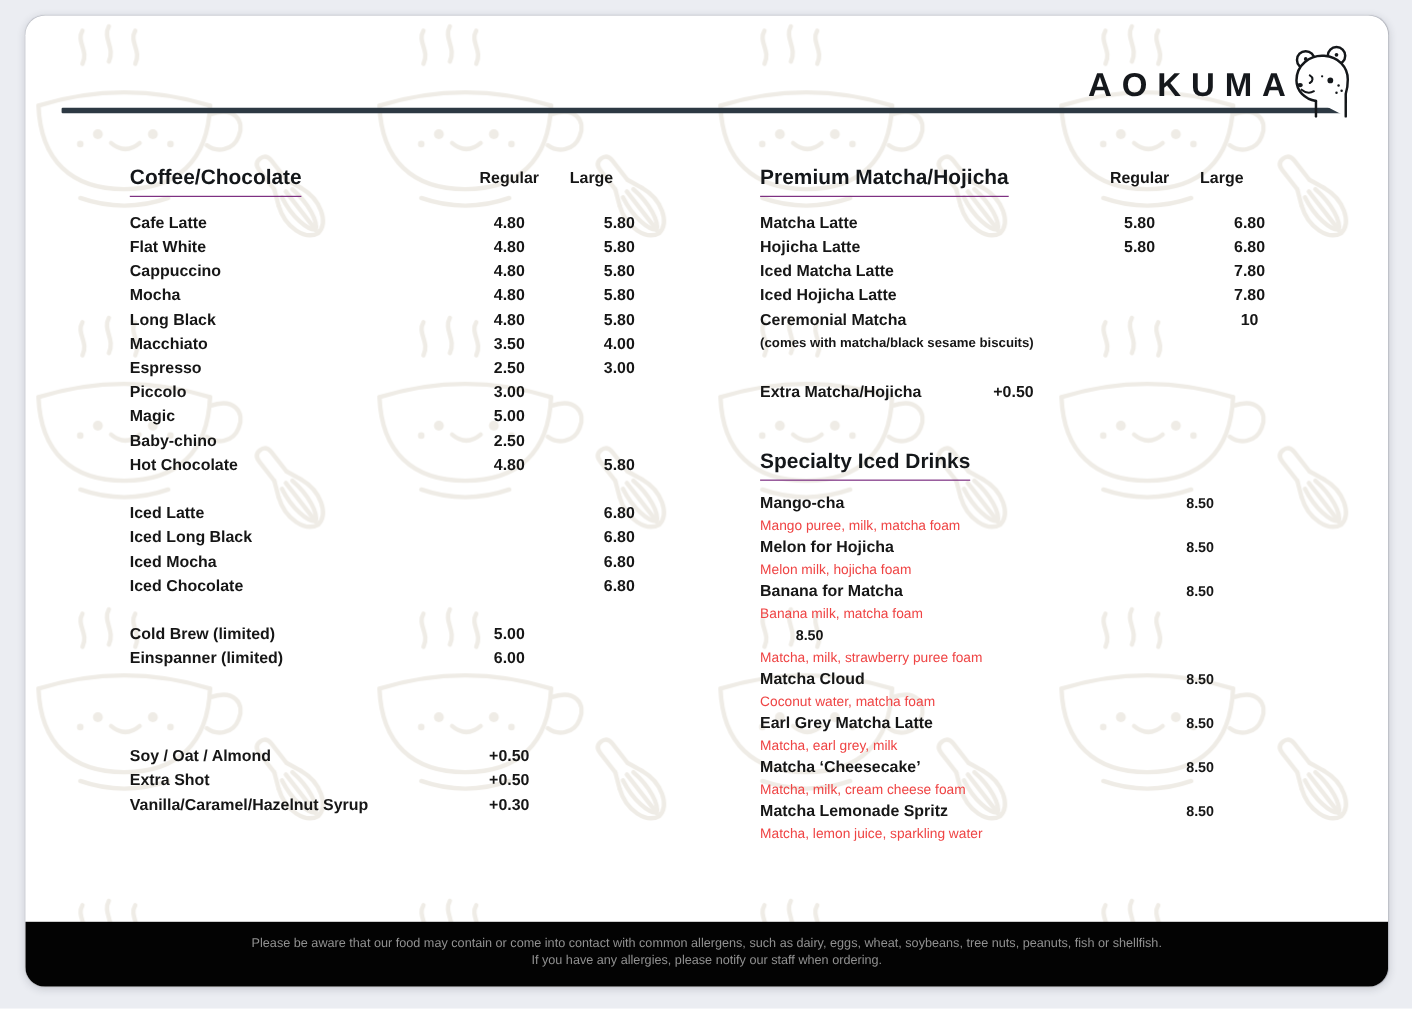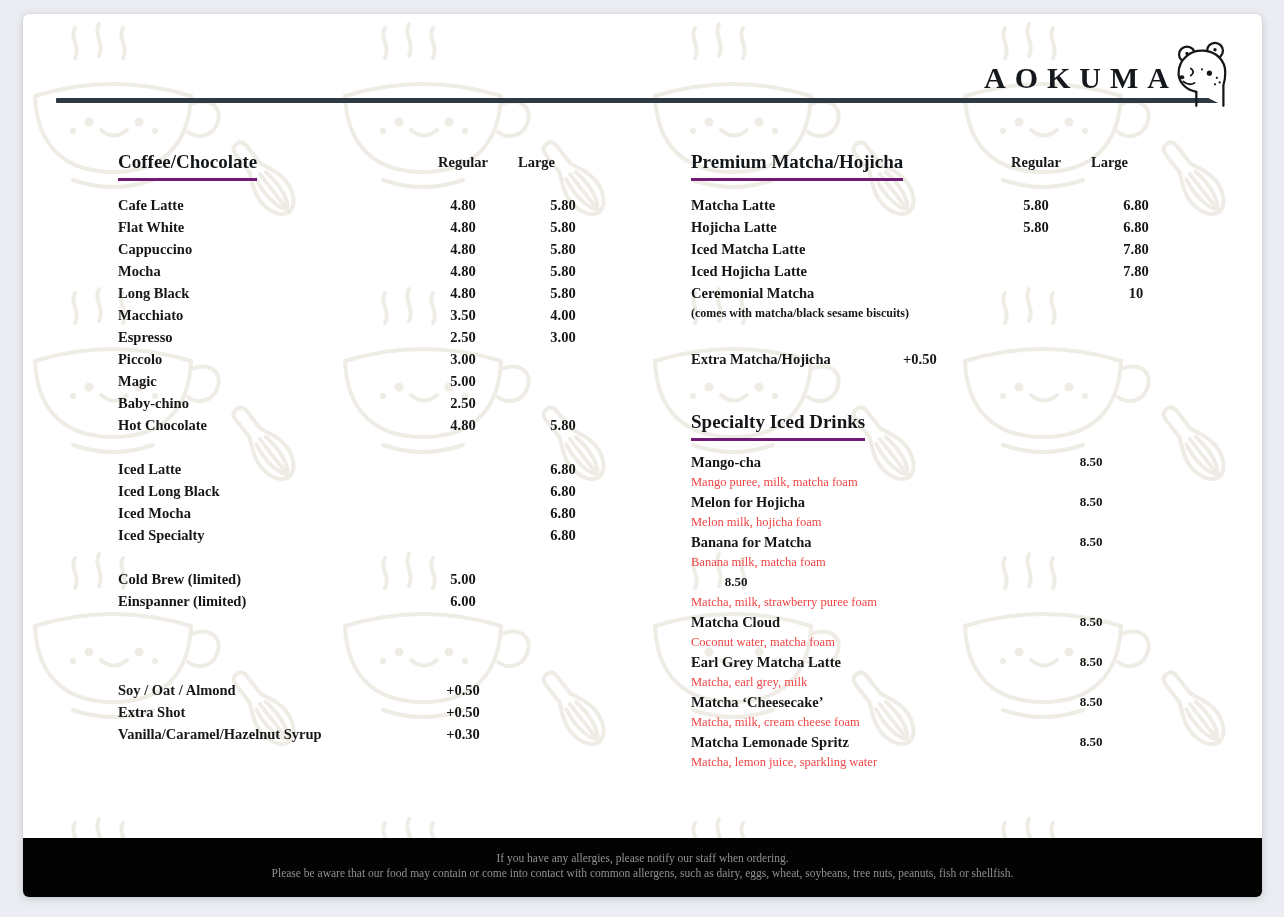--- a/index.html
+++ b/index.html
@@ -5,43 +5,42 @@
   * { margin:0; padding:0; box-sizing:border-box; }
   html,body { width:1284px; height:917px; }
   .stage {
     position:relative; width:1284px; height:917px; overflow:hidden;
     background:#ebedf2;
     font-family:"Liberation Sans", sans-serif;
     color:#161616;
   }
   .card {
     position:absolute; left:23px; top:14px; width:1239px; height:883px;
-    background:#ffffff; border-radius:6px; overflow:hidden;
+    background:#ffffff; border-radius:18px; overflow:hidden;
     box-shadow:0 2px 8px rgba(40,45,60,.18), 0 0 1px rgba(40,45,60,.25);
-    font-family:Liberation Serif, serif;
   }
   .wm { position:absolute; inset:0; width:100%; height:100%; }
 
   
   .brand-name {
     position:absolute; top:47px; right:84px;
     font-size:30px; font-weight:800; letter-spacing:9px; color:#15181c;
     line-height:34px; white-space:nowrap;
   }
   .rule { position:absolute; left:33px; top:84px; width:1166px; height:5px; background:#2d3943; border-radius:1px; }
   .bear { position:absolute; top:26px; right:33px; width:56px; height:70px; }
 
   
   .col { position:absolute; top:138px; width:490px; }
   .col-left  { left:95px; }
   .col-right { left:668px; }
 
   .sec-head { display:flex; align-items:flex-start; margin-bottom:13px; }
   .sec-title { flex:1; font-size:19px; font-weight:800; line-height:20px; color:#14171a; }
-  .sec-title .u { display:inline-block; padding-bottom:6px; border-bottom:3px solid #701a75; }
+  .sec-title .u { display:inline-block; padding-bottom:6px; border-bottom:1px solid #701a75; }
   .colh-reg { width:110px; text-align:center; font-size:14.5px; font-weight:700; line-height:20px; }
   .colh-lg  { width:90px;  font-size:14.5px; font-weight:700; line-height:20px; }
 
   .mrow { display:flex; align-items:center; height:22px; font-size:14.5px; font-weight:700; color:#161616; }
   .mrow .nm { flex:1; white-space:nowrap; }
   .mrow .rg { width:110px; text-align:center; }
   .mrow .lg { width:90px;  text-align:center; }
   .gap22 { margin-top:22px; }
   .gap66 { margin-top:67px; }
 
@@ -208,21 +207,21 @@
           <span class="nm">Iced Long Black</span>
           <span class="rg"></span>
           <span class="lg">6.80</span>
         </div>
       <div class="mrow">
           <span class="nm">Iced Mocha</span>
           <span class="rg"></span>
           <span class="lg">6.80</span>
         </div>
       <div class="mrow">
-          <span class="nm">Iced Specialty</span>
+          <span class="nm">Iced Chocolate</span>
           <span class="rg"></span>
           <span class="lg">6.80</span>
         </div>
 
       <div class="mrow gap22">
           <span class="nm">Cold Brew (limited)</span>
           <span class="rg">5.00</span>
           <span class="lg"></span>
         </div>
       <div class="mrow">
@@ -343,18 +342,18 @@
       <div class="sp">
         <div class="sp-top">
             <span class="nm">Matcha Lemonade Spritz</span>
             <span class="pr">8.50</span>
           </div>
         <div class="sp-desc">Matcha, lemon juice, sparkling water</div>
       </div>
     </section>
 
     <div class="footer">
+      <div>Please be aware that our food may contain or come into contact with common allergens, such as dairy, eggs, wheat, soybeans, tree nuts, peanuts, fish or shellfish.</div>
       <div>If you have any allergies, please notify our staff when ordering.</div>
-      <div>Please be aware that our food may contain or come into contact with common allergens, such as dairy, eggs, wheat, soybeans, tree nuts, peanuts, fish or shellfish.</div>
     </div>
 
   </div>
 </div>
 
 </body></html>

